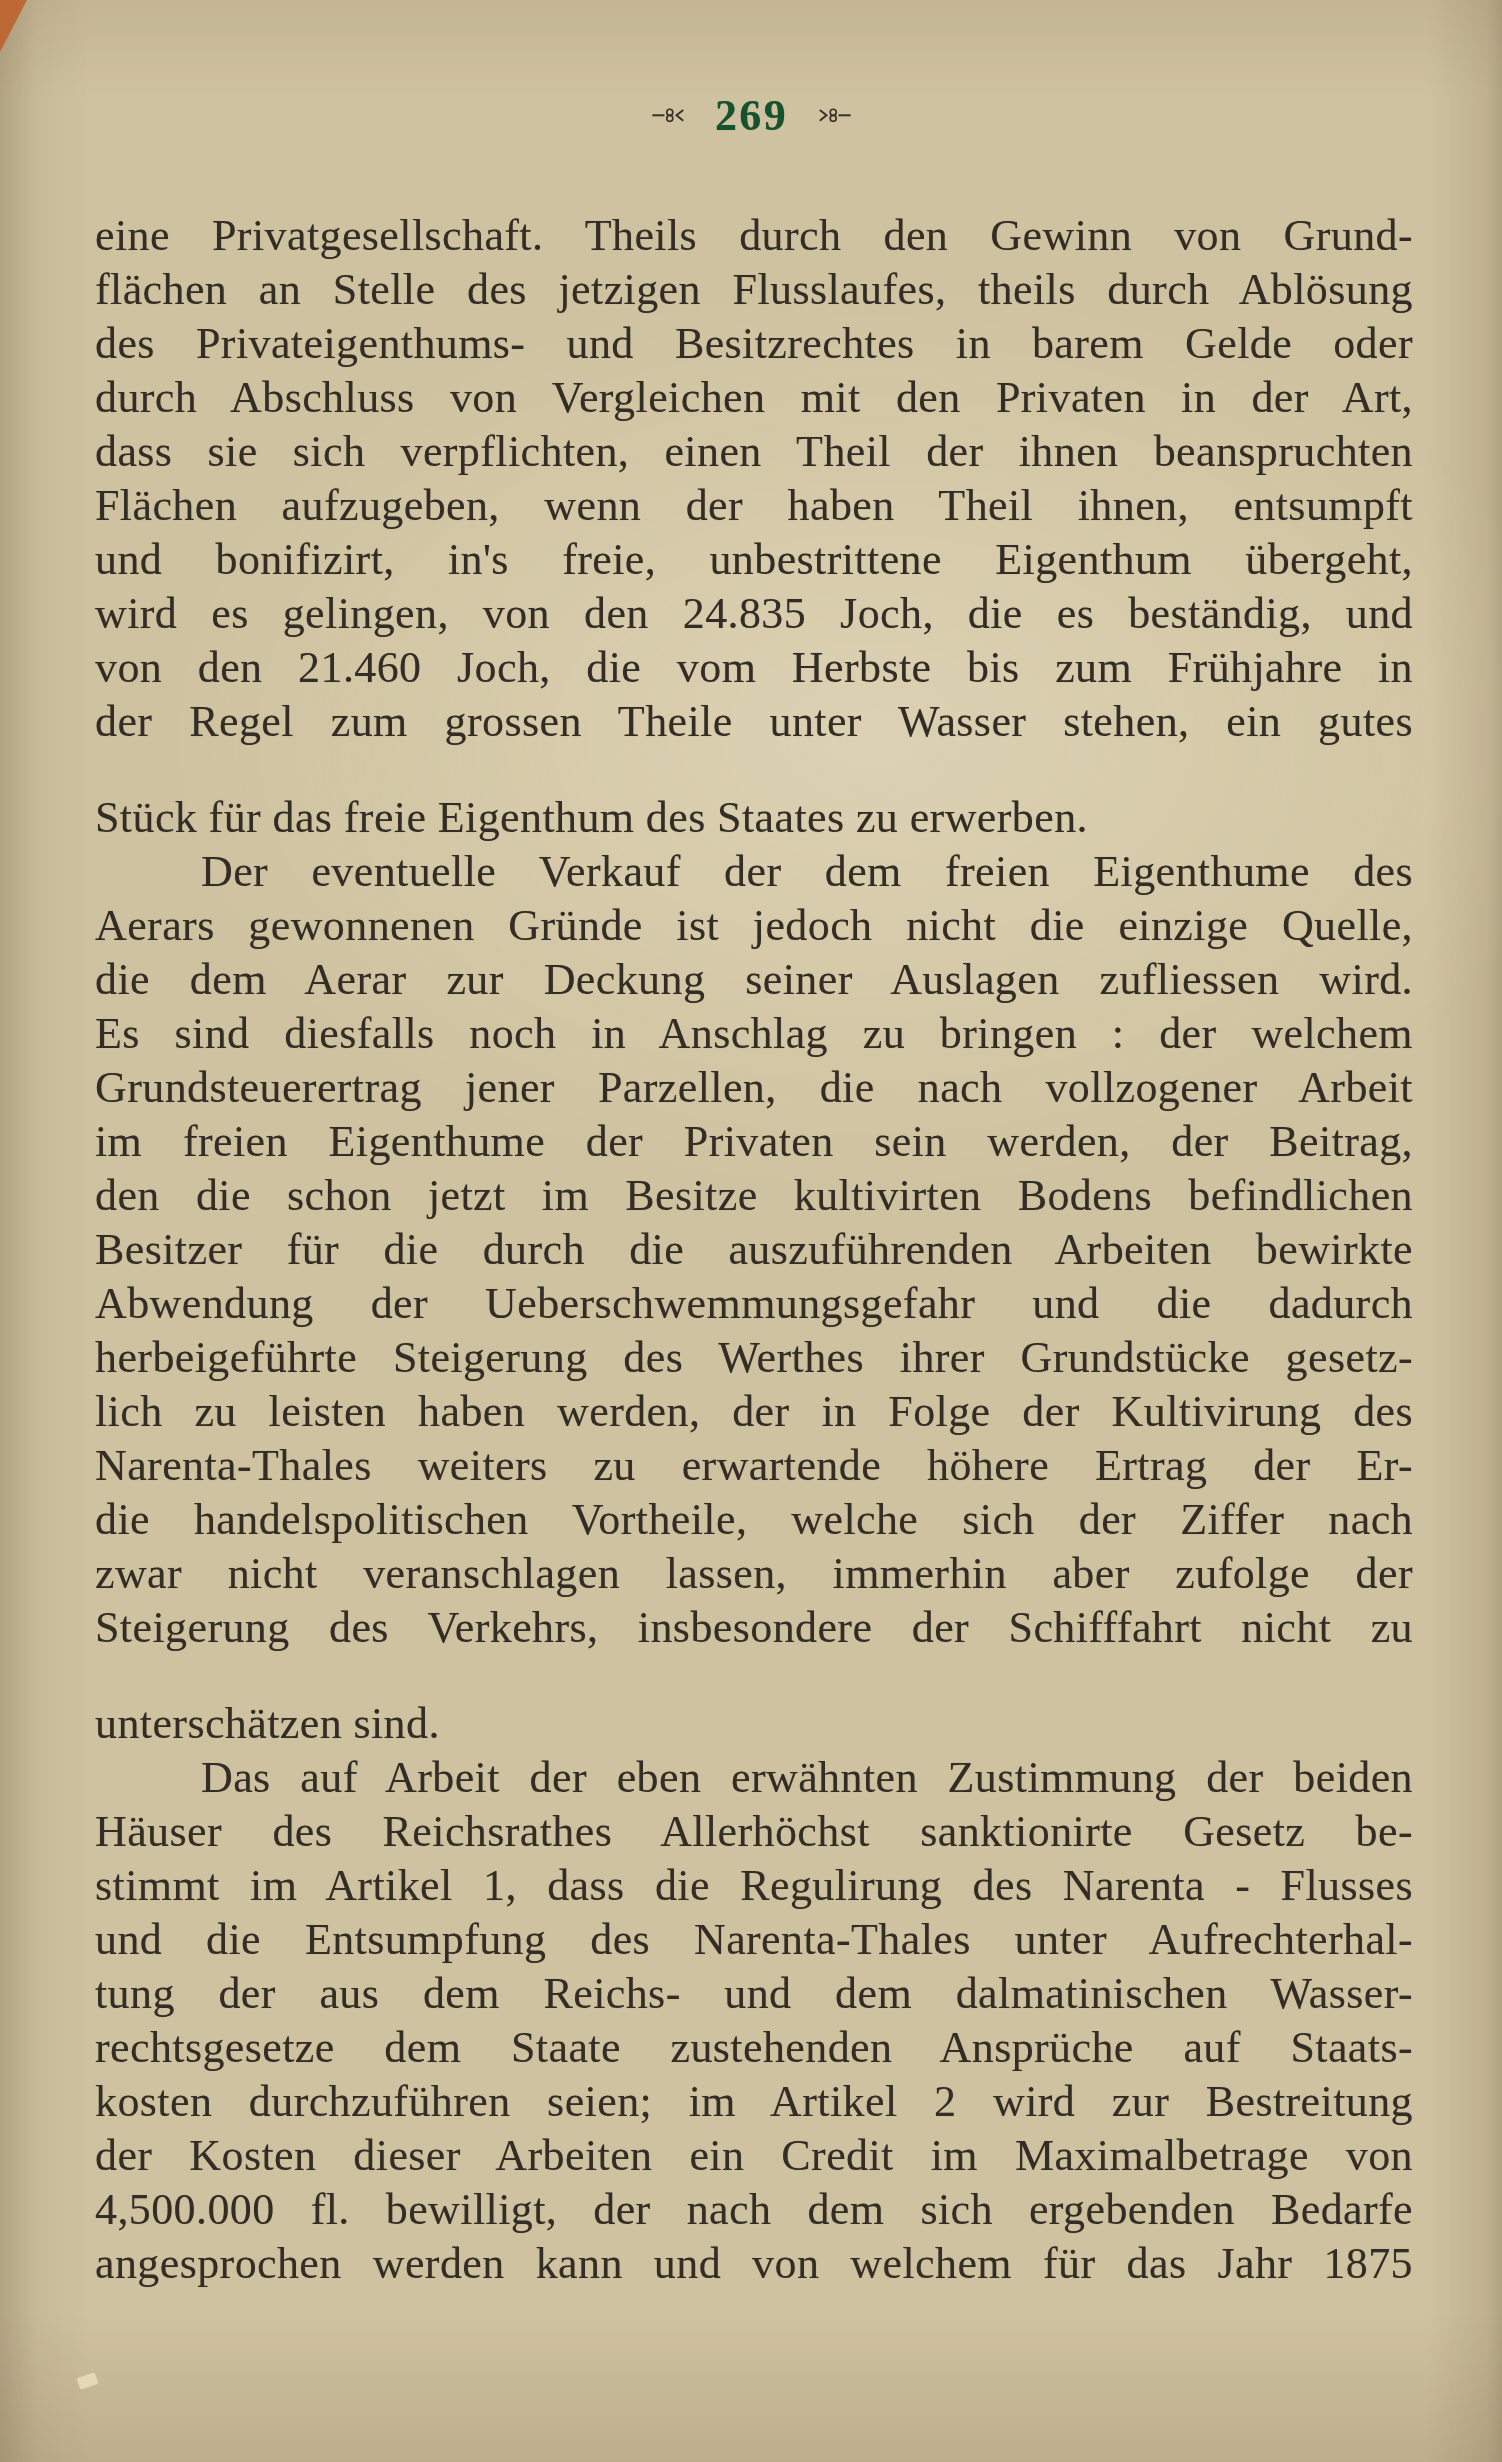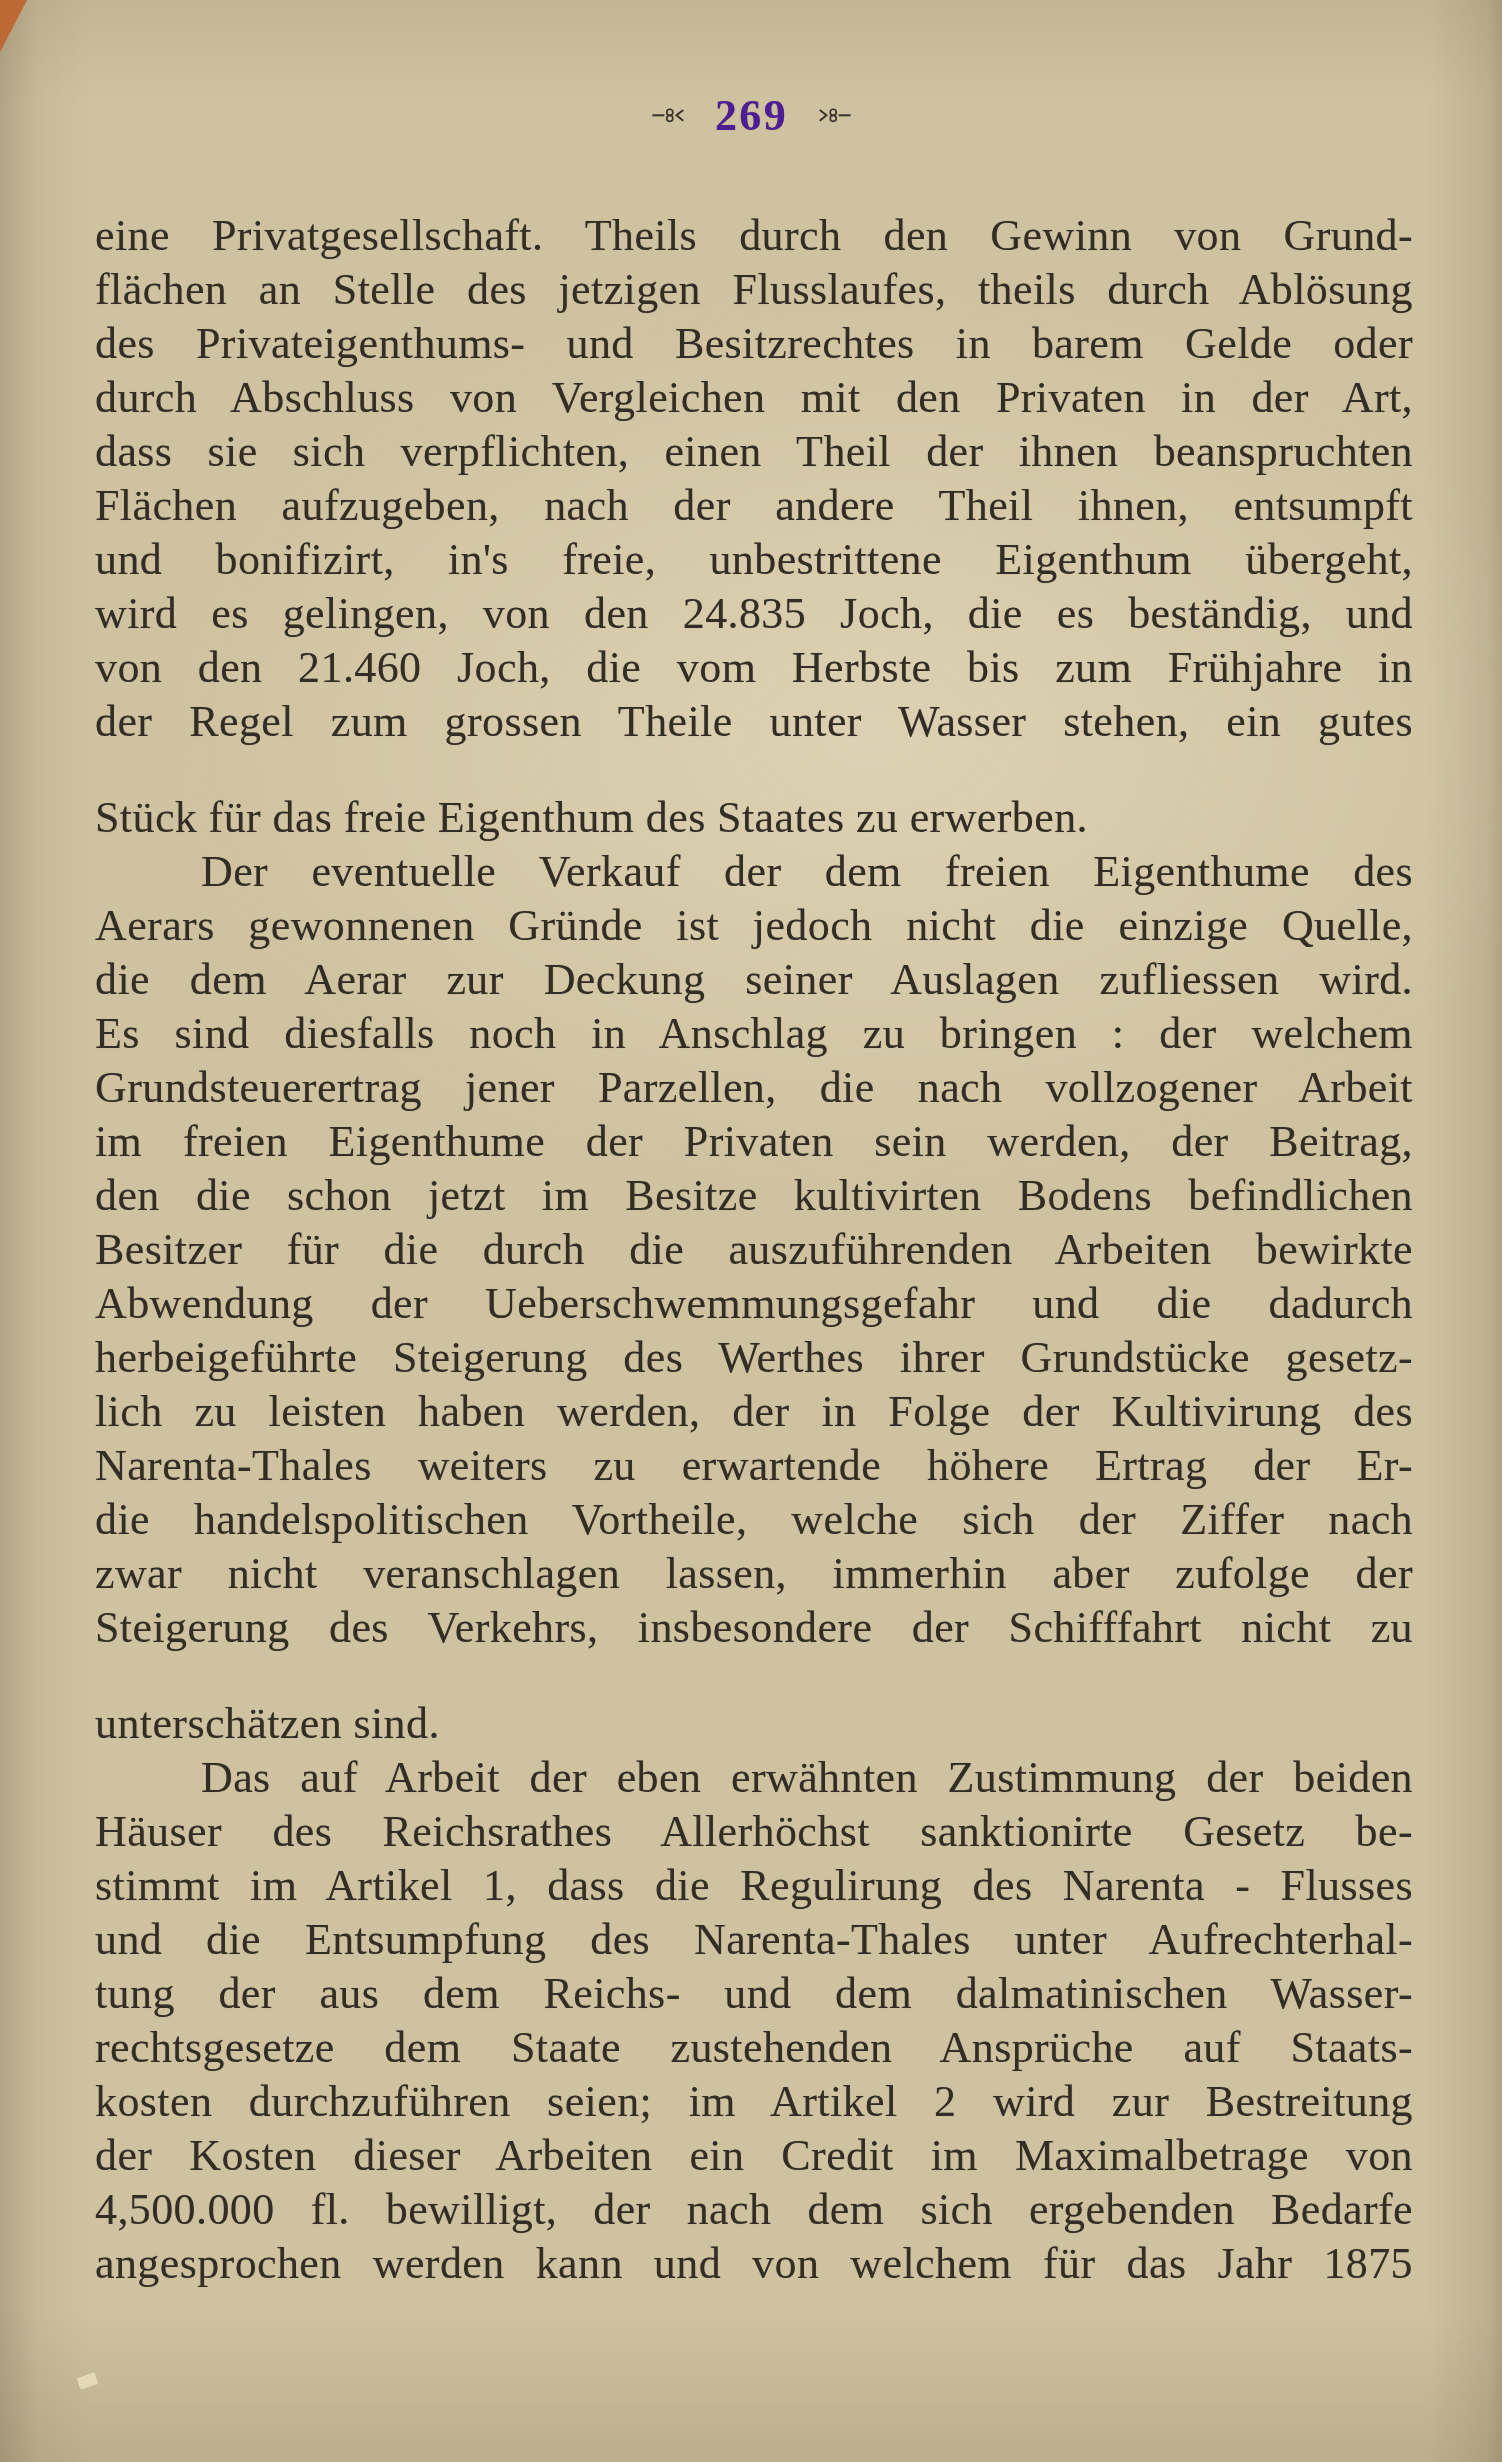--- a/index.html
+++ b/index.html
@@ -29,21 +29,21 @@
     position:absolute;left:78px;top:2375px;width:19px;height:12px;
     background:rgba(237,228,192,0.75);
     transform:rotate(-18deg);border-radius:1.6px;
   }
   .running-head{
     padding-top:92px;
     display:flex;align-items:center;justify-content:center;gap:17.4px;
     color:#39332a;
   }
   .page-number{
-    font-size:44px;font-weight:bold;letter-spacing:2.4px;color:#4c1d95;
+    font-size:44px;font-weight:bold;letter-spacing:2.4px;color:#14532d;
     line-height:47px;
     text-shadow:0 0 0.8px rgba(40,30,15,0.35);
   }
   .fleuron{width:47px;height:20.6px;display:block;}
   .fleuron path,.fleuron circle{stroke:#39332a;}
   .fleuron.flip{transform:scaleX(-1);}
   .text-block{
     margin:70px 90px 0 95px;
     font-size:44px;
     line-height:54px;
@@ -87,21 +87,21 @@
     </svg>
   </header>
 
   <main class="text-block" id="text-block">
       <div class="paragraph">
         <div class="line">eine Privatgesellschaft. Theils durch den Gewinn von Grund-</div>
         <div class="line">flächen an Stelle des jetzigen Flusslaufes, theils durch Ablösung</div>
         <div class="line">des Privateigenthums- und Besitzrechtes in barem Gelde oder</div>
         <div class="line">durch Abschluss von Vergleichen mit den Privaten in der Art,</div>
         <div class="line">dass sie sich verpflichten, einen Theil der ihnen beanspruchten</div>
-        <div class="line">Flächen aufzugeben, nach der andere Theil ihnen, entsumpft</div>
+        <div class="line">Flächen aufzugeben, wenn der haben Theil ihnen, entsumpft</div>
         <div class="line">und bonifizirt, in's freie, unbestrittene Eigenthum übergeht,</div>
         <div class="line">wird es gelingen, von den 24.835 Joch, die es beständig, und</div>
         <div class="line">von den 21.460 Joch, die vom Herbste bis zum Frühjahre in</div>
         <div class="line">der Regel zum grossen Theile unter Wasser stehen, ein gutes</div>
         <div class="line last">Stück für das freie Eigenthum des Staates zu erwerben.</div>
       </div>
       <div class="paragraph">
         <div class="line indent">Der eventuelle Verkauf der dem freien Eigenthume des</div>
         <div class="line">Aerars gewonnenen Gründe ist jedoch nicht die einzige Quelle,</div>
         <div class="line">die dem Aerar zur Deckung seiner Auslagen zufliessen wird.</div>

